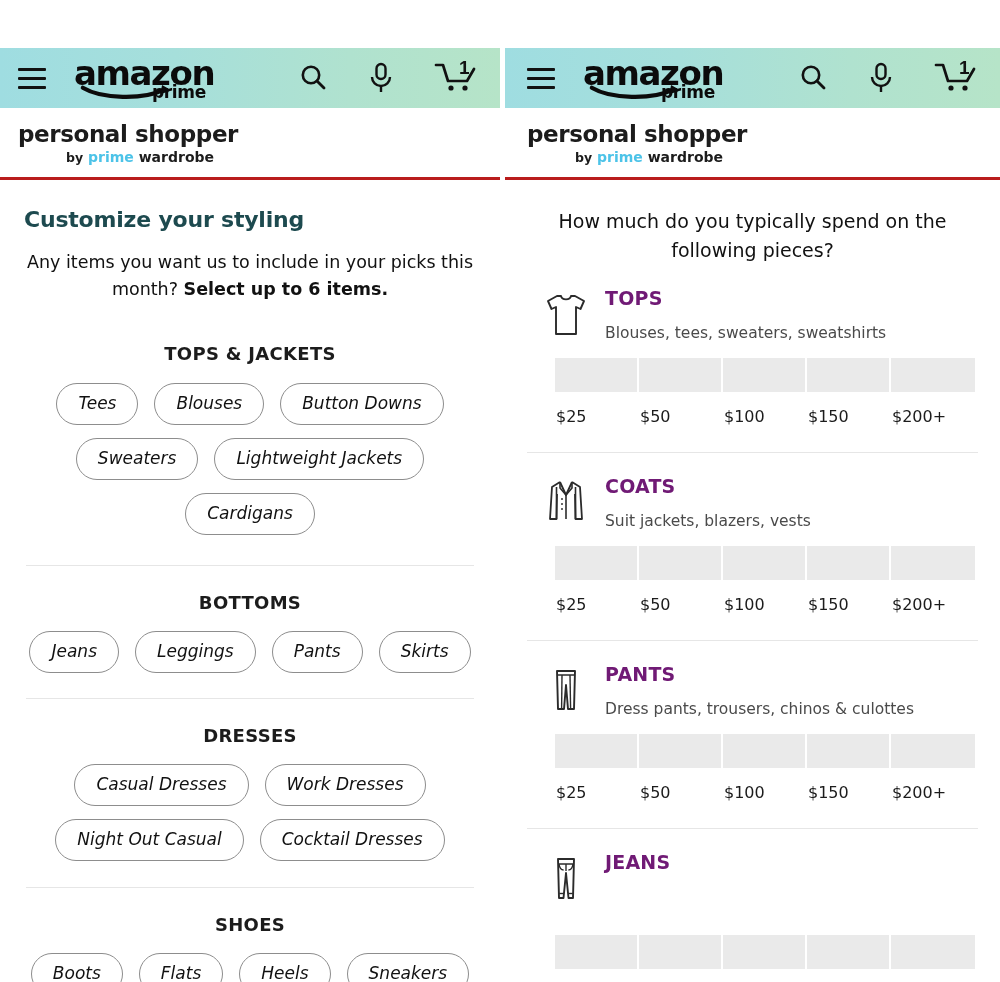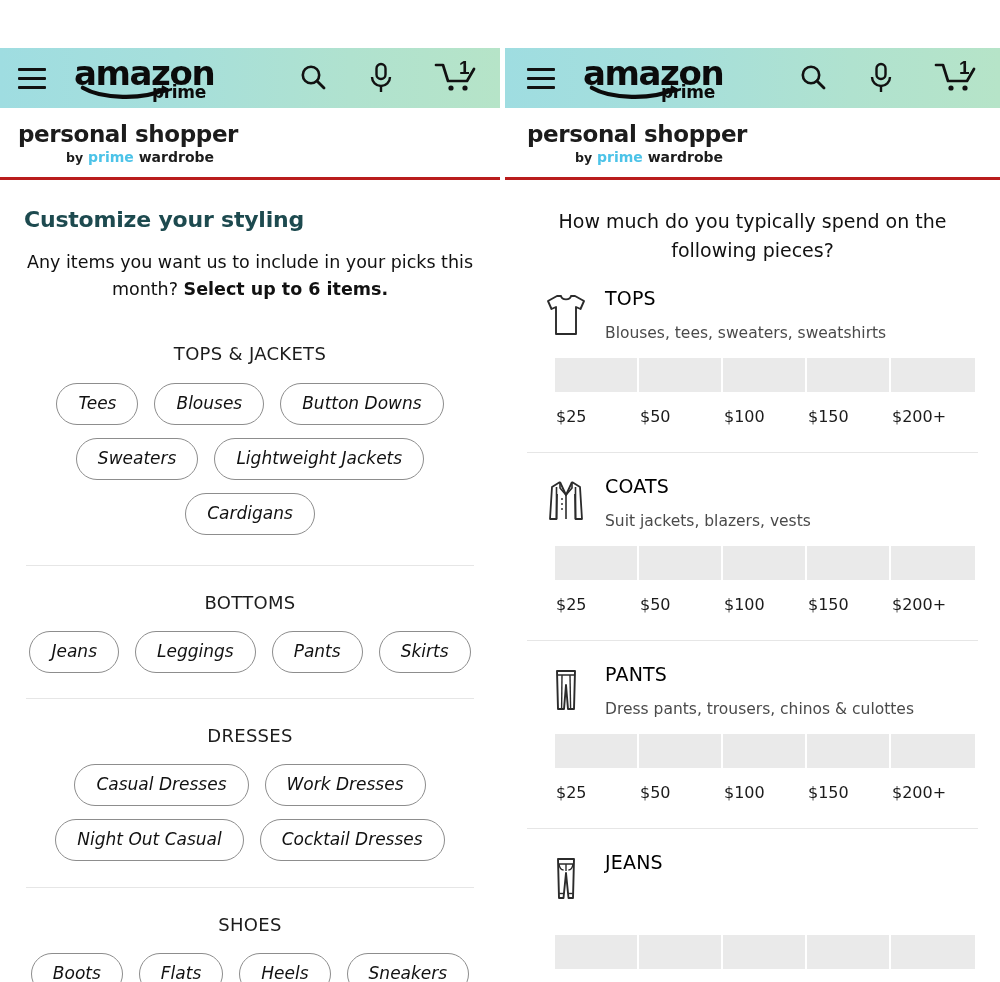--- a/index.html
+++ b/index.html
@@ -76,21 +76,21 @@
   .subtitle-cust {
     text-align:center; margin-top: 17px;
     font-size: 17.5px; color:#111; line-height: 27px;
     font-family:"DejaVu Sans", sans-serif;
     max-width: 450px; margin-left:auto; margin-right:auto;
   }
   .subtitle-cust b { font-weight: 700; }
 
   .cat-title {
     text-align:center; font-size: 18px; color:#1c1c1c; letter-spacing: 0.3px;
-    font-family:"DejaVu Sans", sans-serif; font-weight: 400;
+    font-family:"DejaVu Sans", sans-serif; font-weight: 700;
   }
   .chips-row { display:flex; justify-content:center; flex-wrap: wrap; gap: 13px 16px; }
   .chip {
     border: 1.4px solid #8d8d8d; border-radius: 999px;
     padding: 9px 21px 10px;
     font-size: 17px; color:#111; background:#fff; cursor:pointer;
     font-family:"DejaVu Sans", sans-serif; line-height: 21px; white-space: nowrap; font-style: italic;
   }
   .section-rule { height:1px; background:#e6e6e6; margin: 0 2px; }
 
@@ -99,22 +99,23 @@
   .spend-q {
     text-align:center; margin: 27px auto 0;
     font-size: 19px; color:#111; line-height: 29px; max-width: 455px;
     font-family:"DejaVu Sans", sans-serif;
   }
   .spend-item { padding-top: 18px; }
   .spend-head { display:flex; align-items:flex-start; }
   .spend-icon { width: 78px; flex: 0 0 78px; display:flex; justify-content:center; padding-top: 4px; }
   .spend-texts { padding-top: 3px; }
   .spend-name {
-    font-size: 19px; color:#000000; letter-spacing: 0.2px; line-height: 24px;
-    font-family:"DejaVu Sans", sans-serif;
+    font-size: 19px; color:#701a75; letter-spacing: 0.2px; line-height: 24px;
+    font-family:"DejaVu Sans", sans-serif;
+    font-weight:bold;
   }
   .spend-desc {
     font-size: 15.5px; color:#4a4a4a; margin-top: 13px; line-height: 20px;
     font-family:"DejaVu Sans", sans-serif;
   }
   .price-scale { margin: 15px 0 0 28px; display:flex; width: 420px; }
   .price-seg { flex:1 1 0; }
   .price-bar { height: 34px; background:#eaeaea; border-right: 2px solid #ffffff; }
   .price-seg:last-child .price-bar { border-right: none; }
   .price-label {

